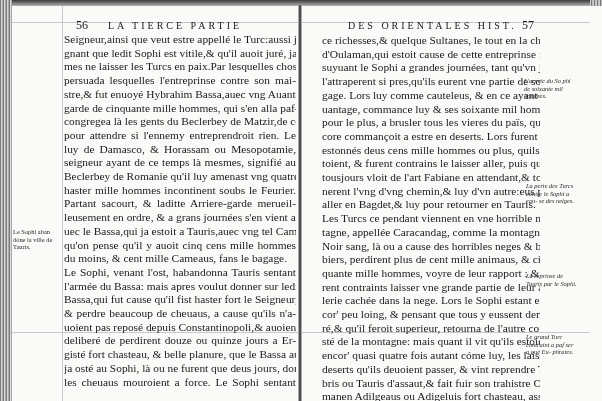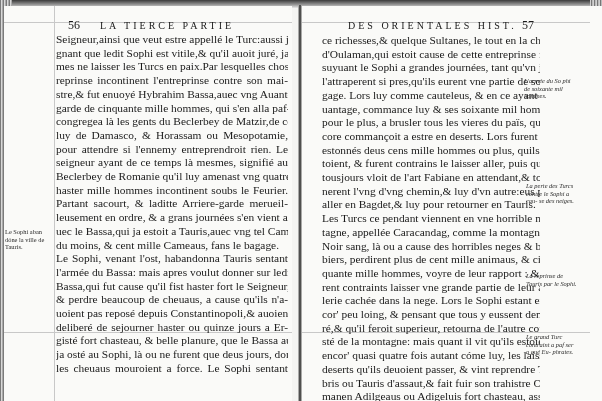--- a/index.html
+++ b/index.html
@@ -17,21 +17,21 @@
     position:absolute; left:0; top:0; width:12px; height:401px;
     background:repeating-linear-gradient(90deg,#7a7a7a 0 1px,#d8d8d8 1px 2px,#aaa 2px 3px);
   }
   .right-edge {
     position:absolute; right:0; top:0; width:12px; height:401px;
     background:repeating-linear-gradient(90deg,#d0d0d0 0 1px,#777 1px 2px,#bbb 2px 3px);
   }
   .page {
     position:absolute; top:6px; height:395px; background:#fafaf8;
   }
-  .page.left { left:4px; width:288px; }
+  .page.left { left:12px; width:288px; }
   .page.right { left:302px; width:332px; }
   .gutter {
     position:absolute; left:298px; top:5px; width:4px; height:396px;
     background:linear-gradient(90deg,#d6d6d4,#222 50%,#d6d6d4);
   }
   .rule-v { position:absolute; width:1px; background:#c8c8c8; }
   .rule-h { position:absolute; height:1px; background:#c8c8c8; }
 
   .running-head {
     position:absolute; top:14px; font-size:10px; letter-spacing:3px;
@@ -66,39 +66,40 @@
   <div class="rule-h" style="left:0;top:16px;width:288px;"></div>
   <div class="rule-h" style="left:0;top:326px;width:288px;"></div>
 
   <div class="folio" style="left:64px;">56</div>
   <div class="running-head" style="left:96px;">LA TIERCE PARTIE</div>
 
   <div class="textblock" style="left:52px;">
     <span class="line">Seigneur,ainsi que veut estre appellé le Turc:aussi joi</span>
     <span class="line">gnant que ledit Sophi est vitile,&amp; qu'il auoit juré, ja-</span>
     <span class="line">mes ne laisser les Turcs en paix.Par lesquelles choses</span>
-    <span class="line">reprinse incontinent l'entreprinse contre son mai-</span>
+    <span class="line">persuada lesquelles l'entreprinse contre son mai-</span>
     <span class="line">stre,&amp; fut enuoyé Hybrahim Bassa,auec vng Auant-</span>
     <span class="line">garde de cinquante mille hommes, qui s'en alla paf-</span>
     <span class="line">congregea là les gents du Beclerbey de Matzir,de cel-</span>
+    <span class="line">pour attendre si l'ennemy entreprendroit rien.   Le</span>
     <span class="line">luy de Damasco, &amp; Horassam ou Mesopotamie,</span>
-    <span class="line">pour attendre si l'ennemy entreprendroit rien.   Le</span>
     <span class="line">seigneur ayant de ce temps là mesmes, signifié au</span>
     <span class="line">Beclerbey de Romanie qu'il luy amenast vng quatre</span>
     <span class="line">haster mille hommes incontinent soubs le Feurier.</span>
     <span class="line">Partant sacourt, &amp; laditte Arriere-garde merueil-</span>
     <span class="line">leusement en ordre, &amp; a grans journées s'en vient a-</span>
     <span class="line">uec le Bassa,qui ja estoit a Tauris,auec vng tel Camp</span>
+    <span class="line">qu'on pense qu'il y auoit cinq cens mille hommes</span>
     <span class="line last">du moins, &amp; cent mille Cameaus, fans le bagage.</span>
     <span class="line">Le Sophi, venant l'ost, habandonna Tauris sentant</span>
     <span class="line">l'armée du Bassa: mais apres voulut donner sur ledit</span>
     <span class="line">Bassa,qui fut cause qu'il fist haster fort le Seigneur,</span>
     <span class="line">&amp; perdre beaucoup de cheuaus, a cause qu'ils n'a-</span>
     <span class="line">uoient pas reposé depuis Constantinopoli,&amp; auoient</span>
-    <span class="line">deliberé de sejourner haster ou quinze jours a Er-</span>
+    <span class="line">deliberé de perdirent douze ou quinze jours a Er-</span>
     <span class="line">gisté fort chasteau, &amp; belle planure, que le Bassa auoit</span>
     <span class="line">ja osté au Sophi, là ou ne furent que deus jours, dont</span>
     <span class="line">les cheuaus mouroient a force.     Le Sophi sentant</span>
 
   </div>
 
   <div class="note" style="left:1px;top:222px;width:48px;font-style:normal;">Le Sophi aban dóne la ville de Tauris.</div>
 </div>
 
 <div class="gutter"></div>

